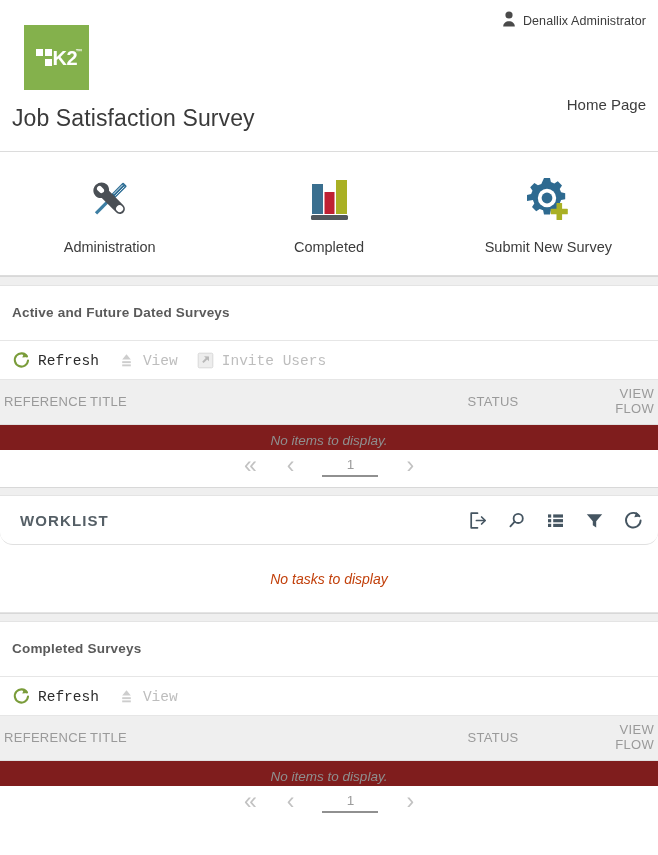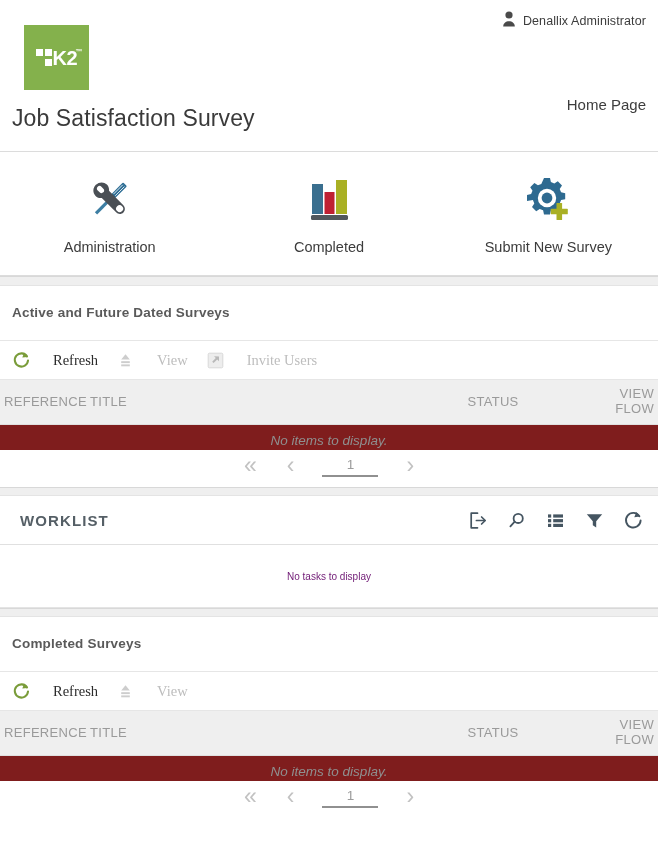--- a/index.html
+++ b/index.html
@@ -115,24 +115,24 @@
 
   
   .list-toolbar {
     display: flex; align-items: center;
     gap: 18px;
     padding: 10px 0 9px 12px;
     border-bottom: 1px solid #e6e6e6;
     background: #ffffff;
   }
   .tb-btn {
-    display: flex; align-items: center; gap: 22px;
+    display: flex; align-items: center; gap: 7px;
     font-size: 14.5px; color: #2b2b2b;
     cursor: pointer; background: none; border: none;
-    padding: 0; font-family: Liberation Serif, serif;
+    padding: 0; font-family: Liberation Mono, monospace;
   }
   .tb-btn.disabled { color: #bdbdbd; cursor: default; }
   .tb-ico { width: 19px; height: 19px; display: block; }
 
   
   .grid-head {
     display: flex;
     background: #efefef;
     border-bottom: 1px solid #e0e0e0;
     min-height: 45px;
@@ -185,20 +185,21 @@
     font-family: inherit;
   }
 
   
   .worklist-head {
     display: flex; align-items: center;
     justify-content: space-between;
     padding: 14px 14px 13px 20px;
     border-bottom: 1px solid #e0e0e0;
     background: #ffffff;
+    border-radius: 13px;
   }
   .worklist-title {
     font-size: 15px; font-weight: bold;
     color: #555f66; letter-spacing: 1.1px;
   }
   .worklist-icons { display: flex; align-items: center; gap: 18px; }
   .wl-ico { width: 21px; height: 21px; display: block; cursor: pointer; }
 
   .wl-grid-head {
     display: flex; align-items: center;
@@ -209,22 +210,23 @@
   .wl-grid-head .th {
     font-size: 13.5px; color: #9aa0a6; letter-spacing: .2px;
   }
   .wl-th-activity { width: 140px; padding-left: 38px; }
   .wl-th-folio { width: 115px; }
   .wl-th-taskstart { width: 140px; }
   .wl-th-workflow { flex: 1 1 auto; }
 
   .wl-empty {
     text-align: center;
-    font-size: 10px;
-    color: #701a75;
+    font-style: italic;
+    font-size: 14px;
+    color: #c2410c;
     padding: 26px 0 25px 0;
     background: #ffffff;
     border-bottom: 1px solid #e4e4e4;
   }
 </style>
 </head>
 <body>
 
 <div class="page">
 

